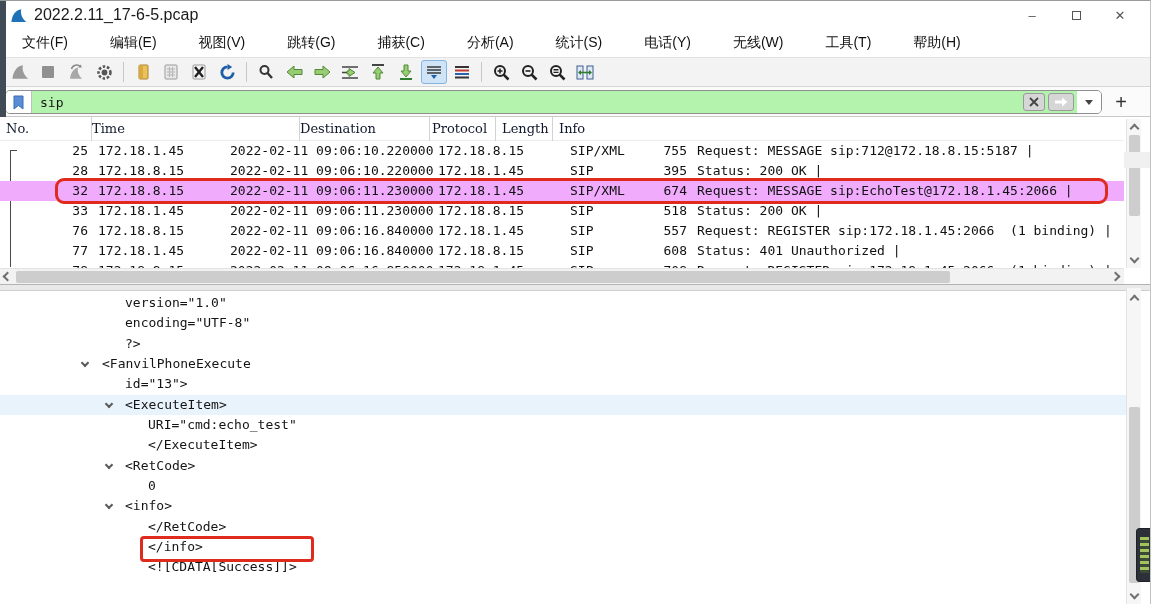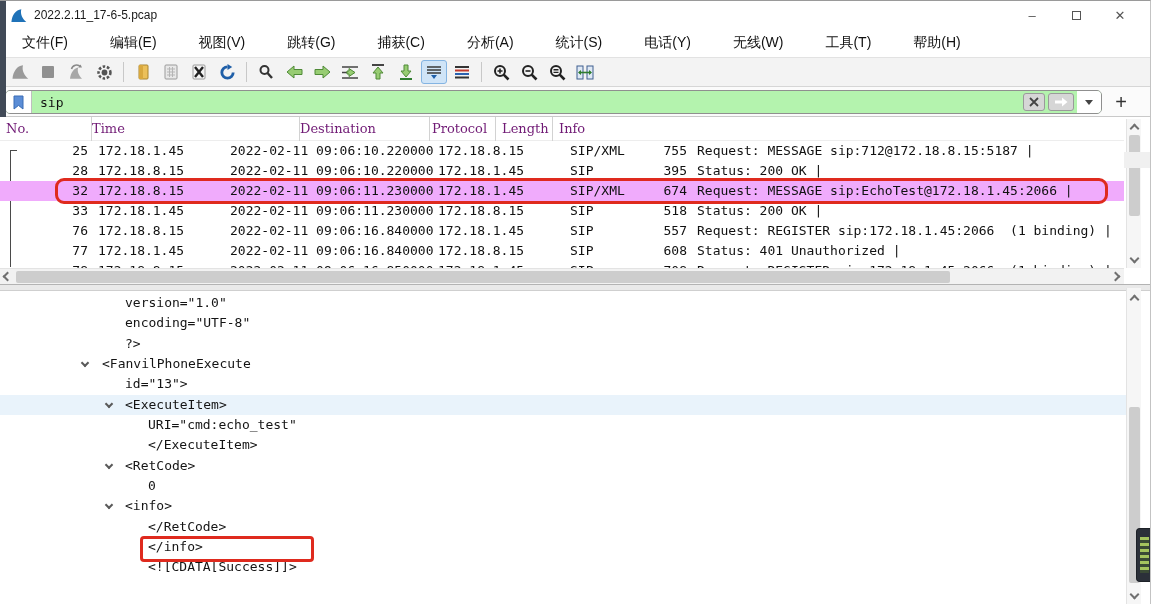--- a/index.html
+++ b/index.html
@@ -4,21 +4,21 @@
 <style>
   * { margin:0; padding:0; box-sizing:border-box; }
   body { background:#888; font-family:"Liberation Sans", sans-serif; }
   .window { position:relative; width:1151px; height:604px; background:#fff; overflow:hidden;
             border-top:1px solid #9a9a9a; border-right:1px solid #c3c3c3; }
   .edge-strip { position:absolute; left:0; top:0; width:6px; height:116px; background:#414a57; z-index:40; }
 
   
   .titlebar { position:absolute; left:0; top:0; width:100%; height:28px; background:#fff; display:flex; align-items:center; }
   .app-icon { width:17px; height:15px; margin-left:10px; }
-  .title-text { font-size:12px; color:#1a1a1a; margin-left:7px; }
+  .title-text { font-size:16px; color:#1a1a1a; margin-left:7px; }
   .win-controls { position:absolute; right:8px; top:0; height:28px; display:flex; }
   .win-btn { width:44px; height:28px; display:flex; align-items:center; justify-content:center; color:#555; font-size:13px; }
   .max-box { width:9px; height:9px; border:1px solid #555; }
 
   
   .menubar { position:absolute; left:0; top:28px; width:100%; height:28px; background:#fff; display:flex; align-items:center; padding-left:12px; }
   .menu-item { font-size:14px; color:#111; padding:3px 10px; margin-right:22px; white-space:nowrap; }
 
   
   .toolbar { position:absolute; left:0; top:56px; width:100%; height:30px; background:#f3f3f3; border-top:1px solid #e2e2e2; border-bottom:1px solid #d6d6d6; display:flex; align-items:center; padding-left:6px; }
@@ -33,21 +33,21 @@
   .bookmark-zone { width:26px; height:22px; display:flex; align-items:center; justify-content:center; background:#fff; border-right:1px solid #bfbfbf; border-radius:4px 0 0 4px; }
   .filter-text { font-family:"DejaVu Sans Mono", monospace; font-size:13px; color:#111; margin-left:8px; flex:1; }
   .chip { width:22px; height:18px; border:1px solid #9a9a9a; border-radius:3px; background:#d6d6d6; display:flex; align-items:center; justify-content:center; color:#444; font-size:12px; margin-right:3px; }
   .chip-arrow { width:26px; }
   .dd-zone { width:24px; height:22px; background:#fff; border-radius:0 4px 4px 0; display:flex; align-items:center; justify-content:center; }
   .caret-down { width:0; height:0; border-left:4px solid transparent; border-right:4px solid transparent; border-top:5px solid #444; }
   .add-filter { position:absolute; left:1108px; top:2px; width:26px; height:26px; font-size:20px; color:#333; display:flex; align-items:center; justify-content:center; }
 
   
   .packetlist { position:absolute; left:0; top:116px; width:100%; height:167px; background:#fff; }
-  .plist-header { position:absolute; left:0; top:0; width:1124px; height:24px; display:flex; font-family:"DejaVu Serif", serif; font-size:13px; color:#701a75; background:#fff; border-bottom:1px solid #ededed; }
+  .plist-header { position:absolute; left:0; top:0; width:1124px; height:24px; display:flex; font-family:"DejaVu Serif", serif; font-size:13px; color:#0f172a; background:#fff; border-bottom:1px solid #ededed; }
   .plist-header > div { border-right:1px solid #d2d2d2; height:24px; line-height:24px; white-space:pre; overflow:hidden; }
   .prow { position:absolute; left:0; width:1124px; height:20px; display:flex; font-family:"DejaVu Sans Mono", monospace; font-size:13px; color:#111; }
   .prow > div { height:20px; line-height:20px; white-space:pre; overflow:hidden; }
   .prow.selected { background:#f0abfc; }
   .c-no { width:92px; text-align:right; padding-right:4px; }
   .c-src { width:138px; padding-left:6px; }
   .c-time { width:208px; }
   .c-dst { width:130px; }
   .c-proto { width:66px; padding-left:2px; }
   .c-len { width:57px; text-align:right; padding-right:4px; }

